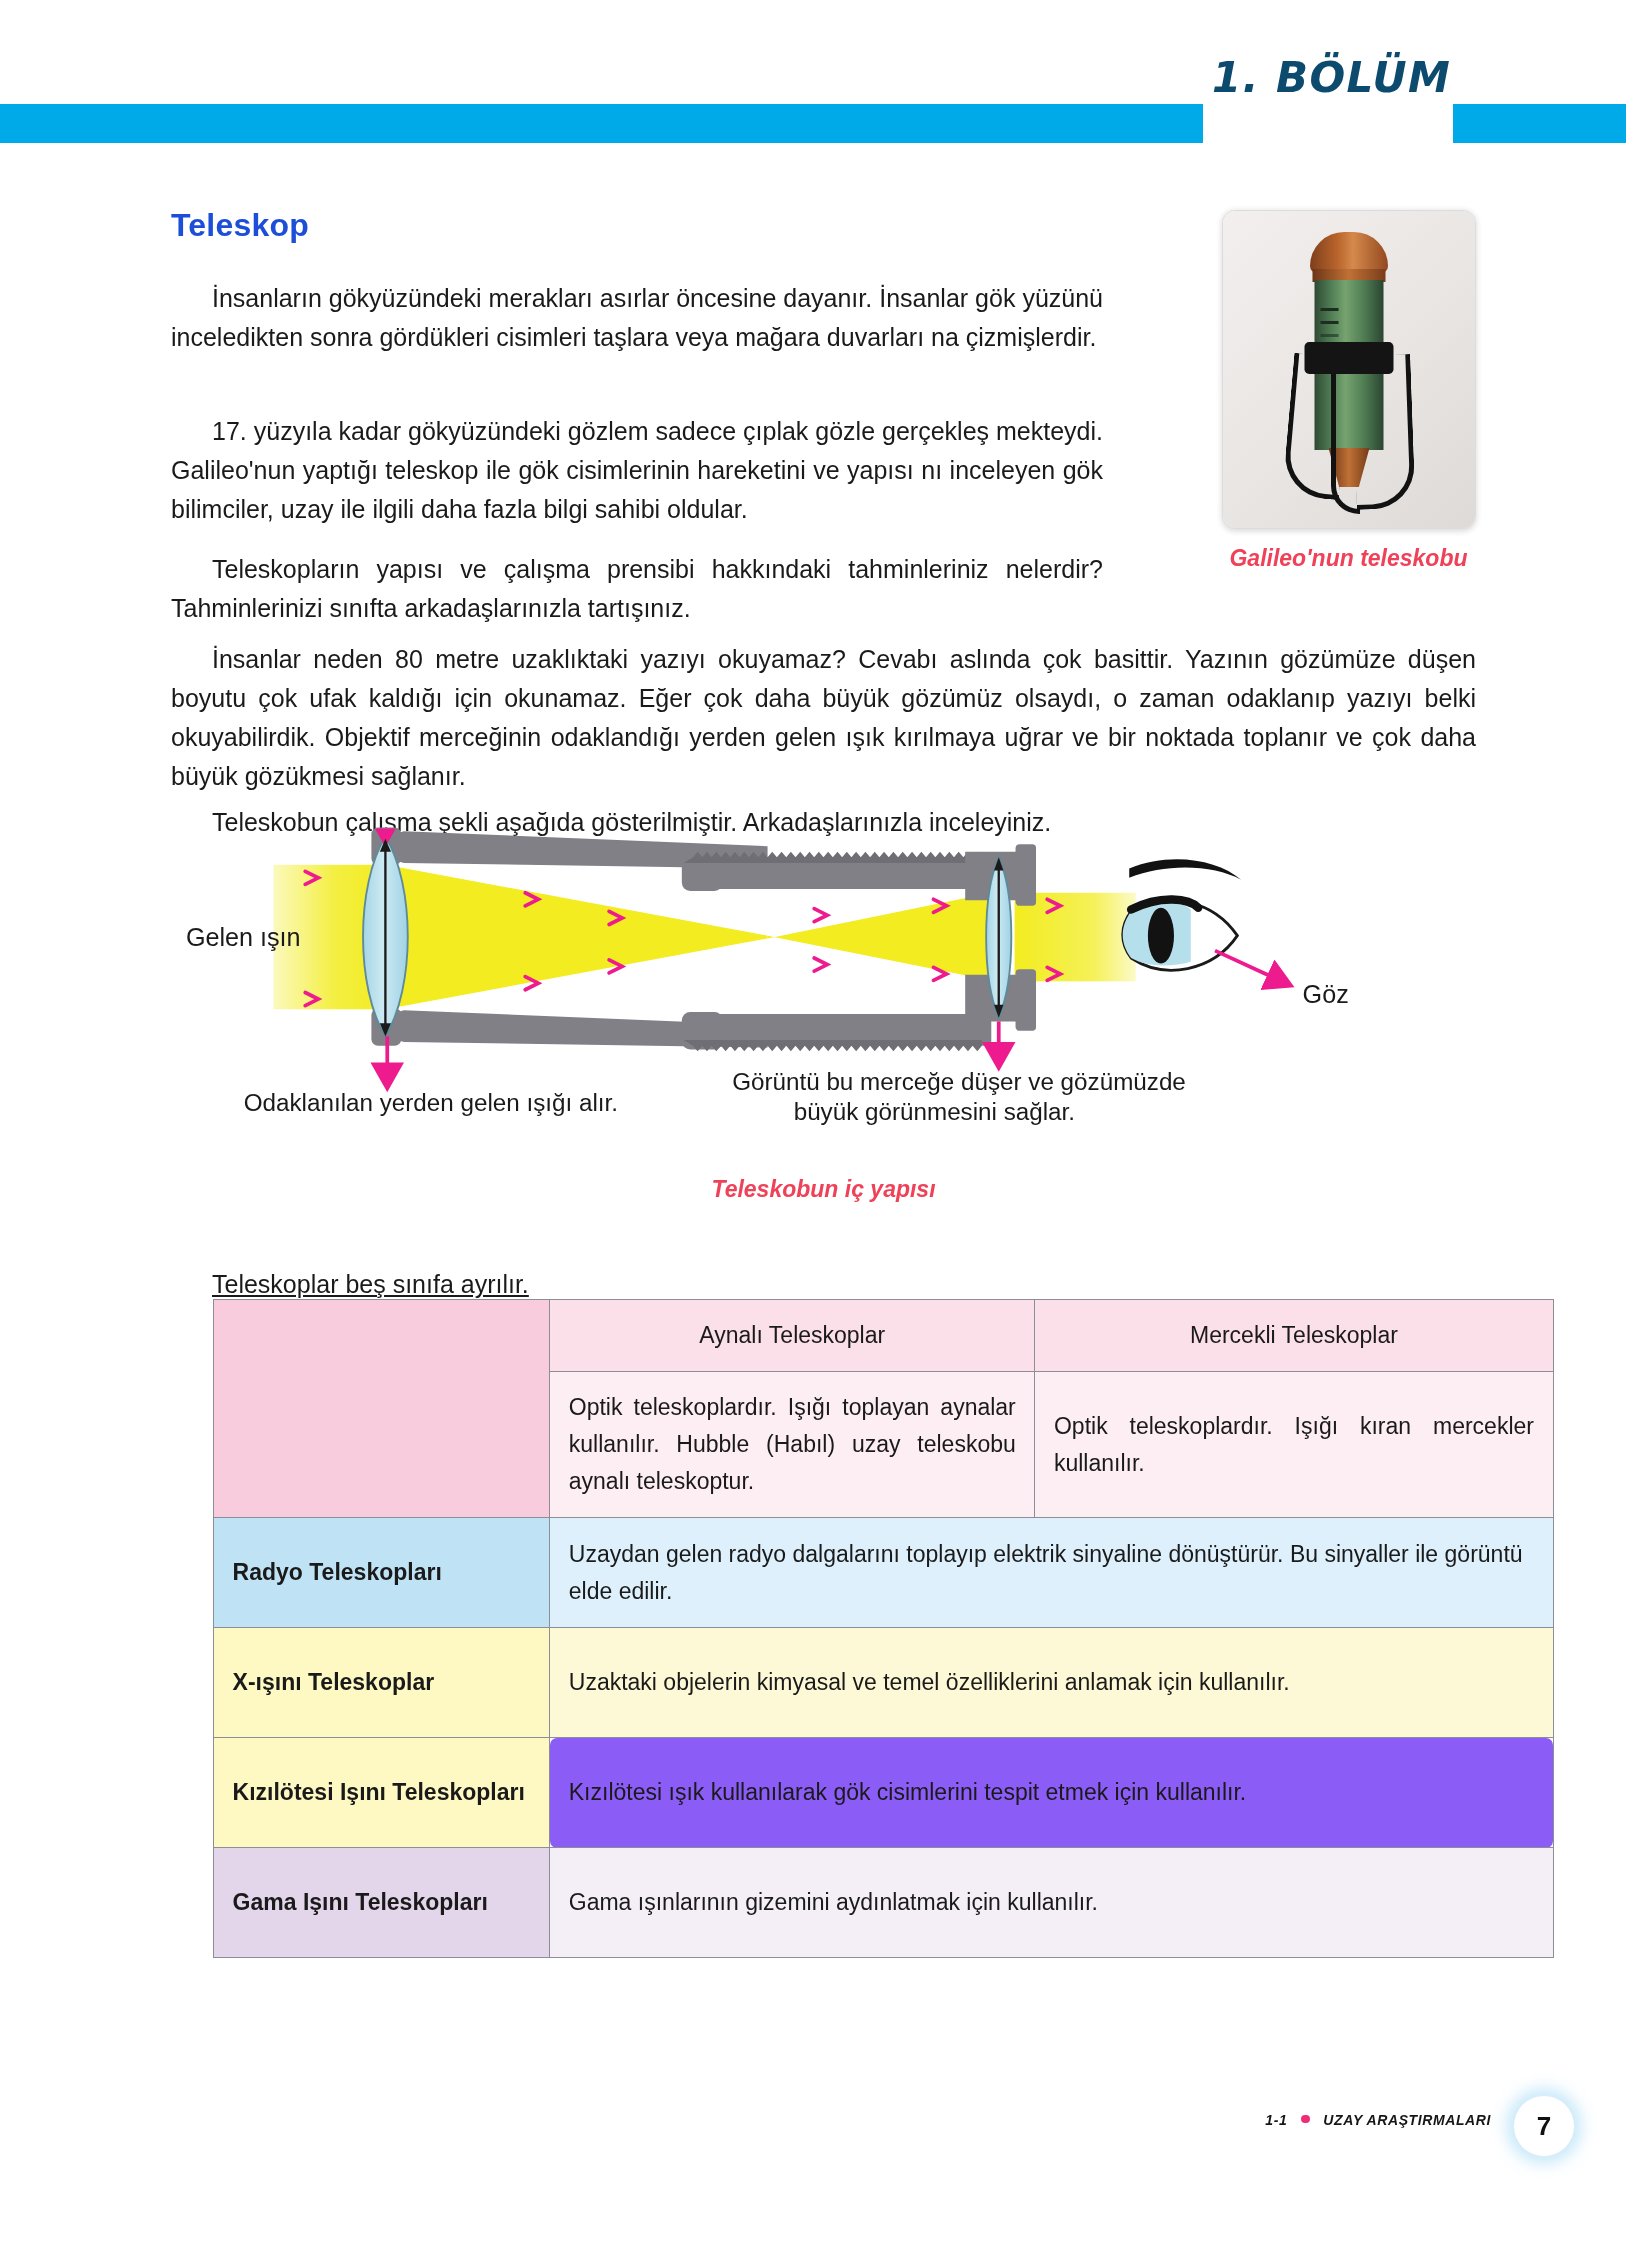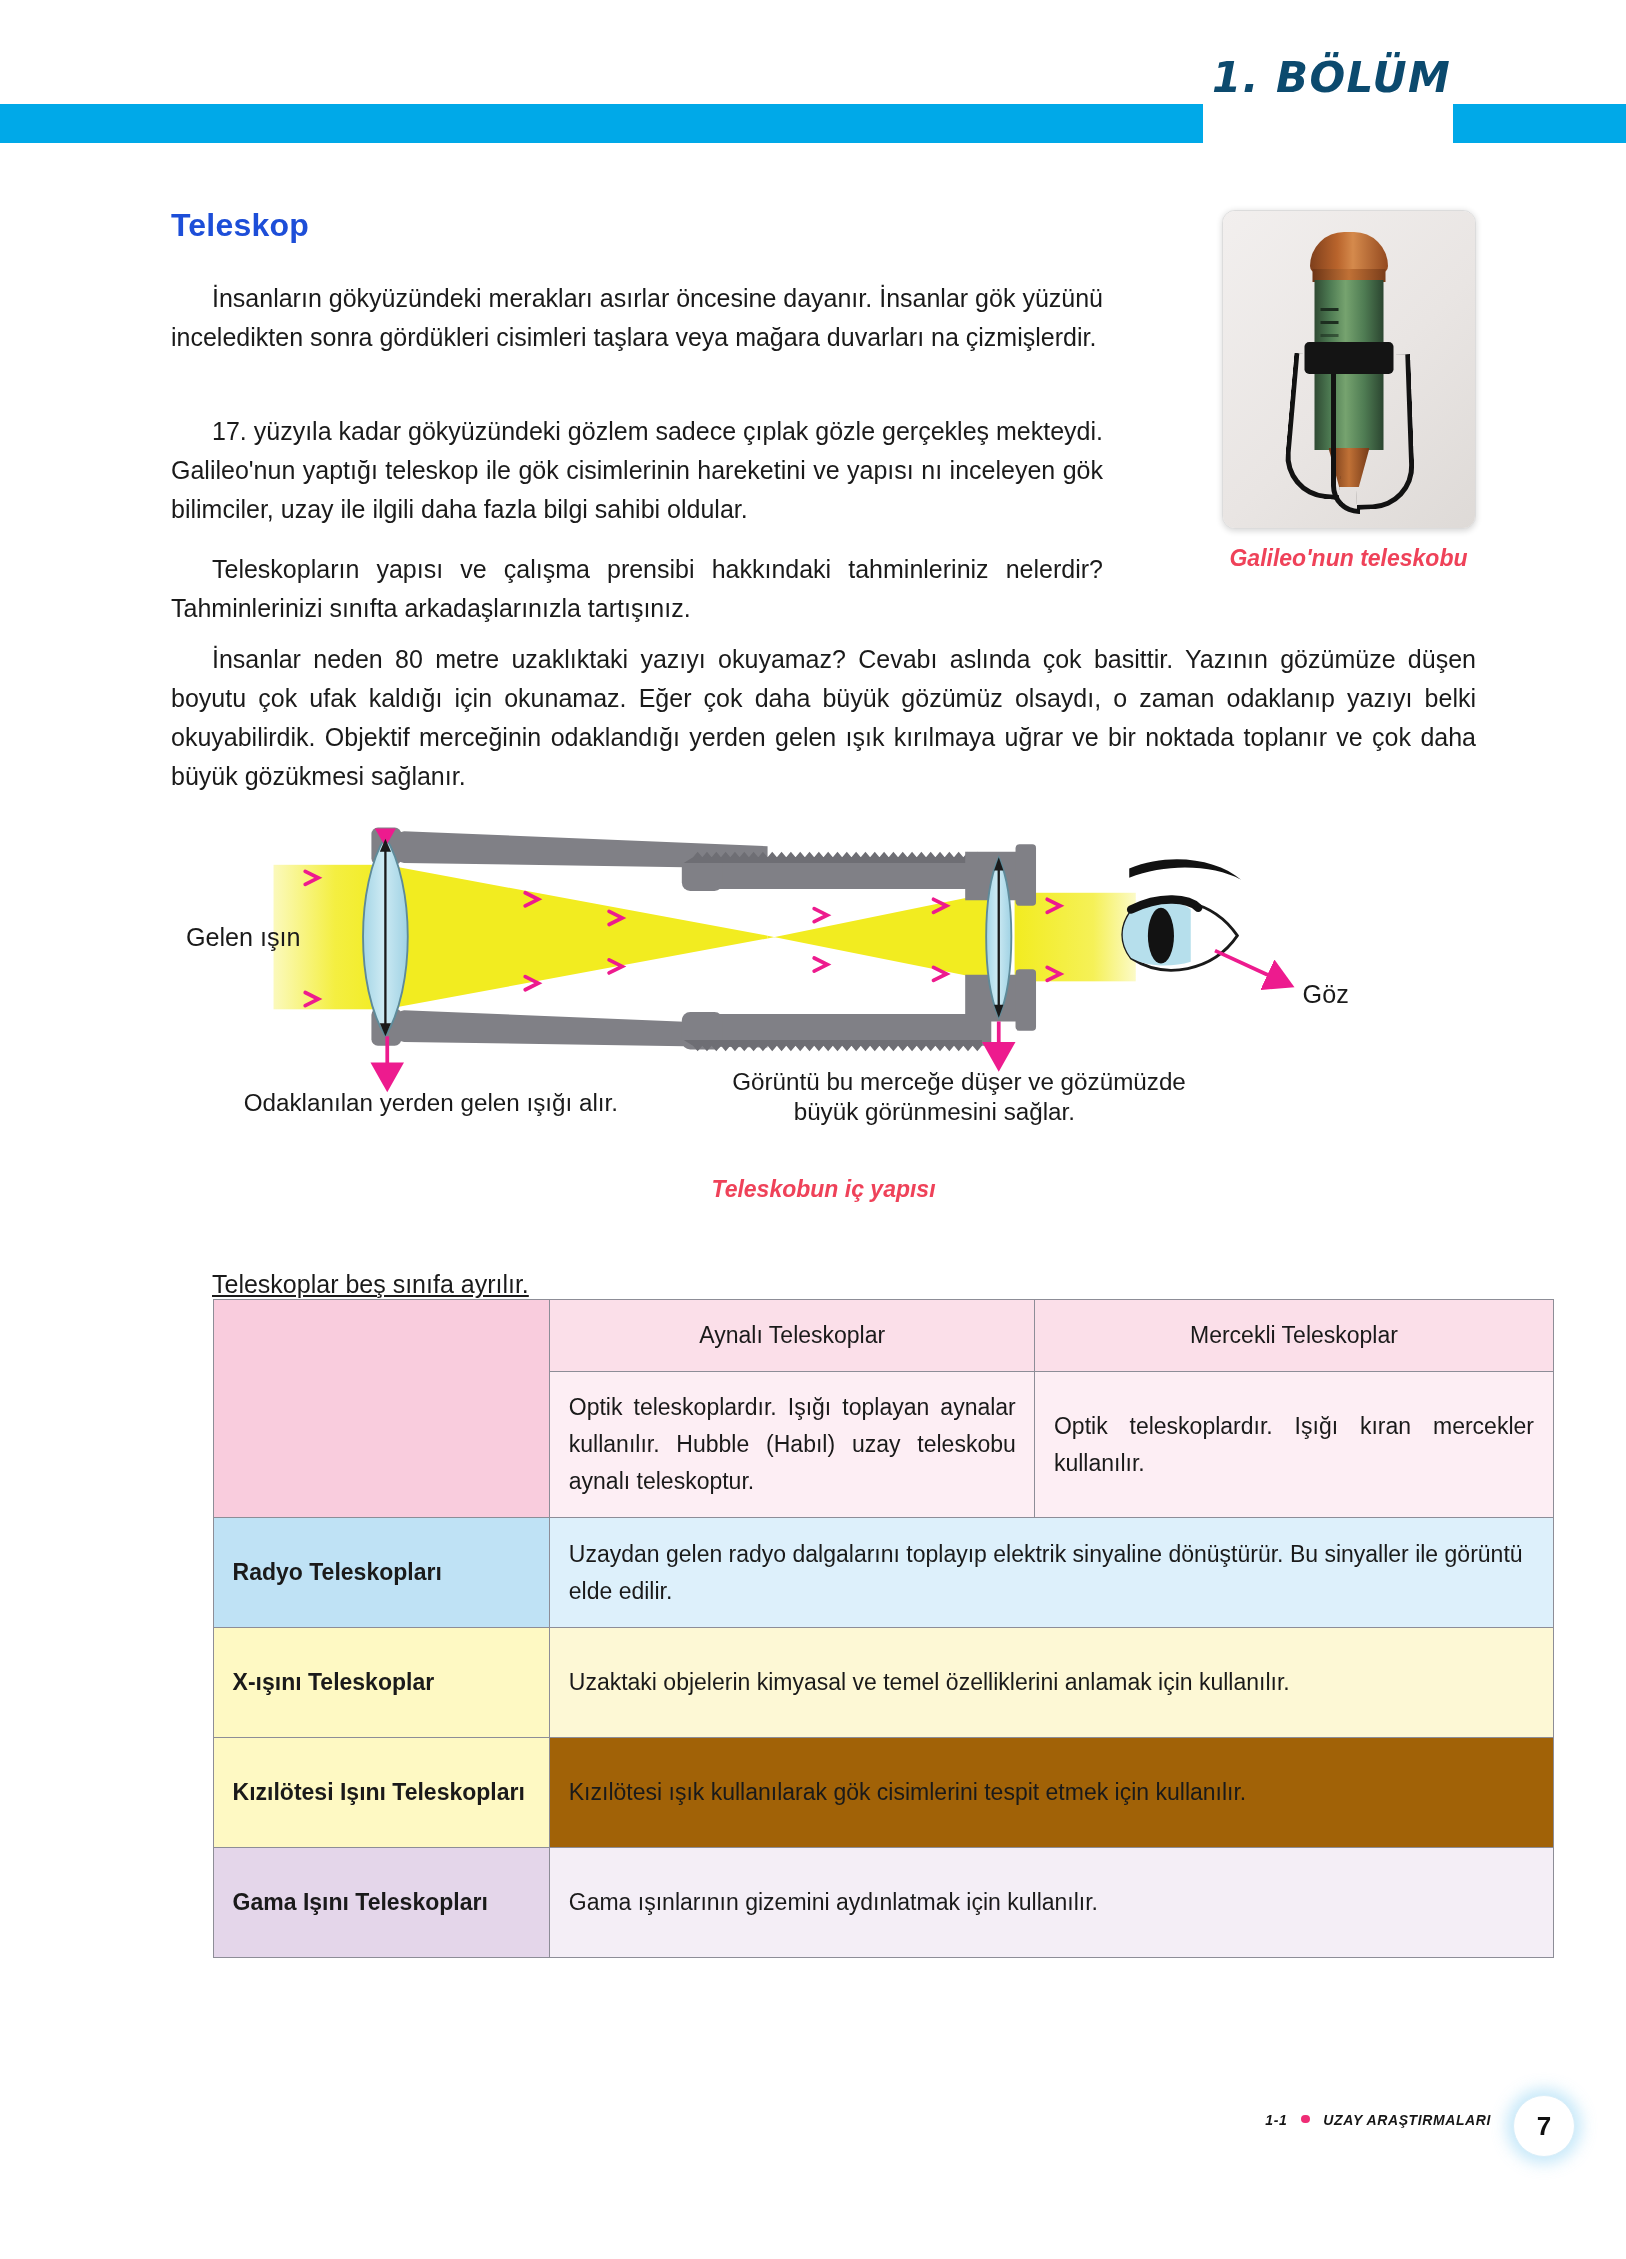--- a/index.html
+++ b/index.html
@@ -203,21 +203,21 @@
 
   .hdr-blank  { background: #f9ccdd; }
   .hdr-cell   { background: #fbdfe9; text-align: center; }
   .body-pink  { background: #fdeef4; text-align: justify; }
 
   .lbl-blue   { background: #bfe2f5; }
   .txt-blue   { background: #ddf0fb; margin-left: 7px; }
   .lbl-yellow { background: #fef9c3; }
   .txt-yellow { background: #fdf8d5; }
   .lbl-green  { background: #fef9c3; }
-  .txt-green  { background: #a16207; }
+  .txt-green  { background: #8b5cf6; border-radius: 7px; }
   .lbl-purple { background: #e4d6ea; }
   .txt-purple { background: #f4eef6; }
 
   .tall { height: 110px; }
 
   
   .footer {
     position: absolute;
     left: 0; top: 2099px;
     width: 1627px; height: 75px;
@@ -266,20 +266,21 @@
 </div>
 
 <div class="page-body">
 
   <div class="section-title">Teleskop</div>
 
   <p class="col-text p1 indent">İnsanların gökyüzündeki merakları asırlar öncesine dayanır. İnsanlar gök yüzünü inceledikten sonra gördükleri cisimleri taşlara veya mağara duvarları na çizmişlerdir.</p>
   <p class="col-text p2 indent">17.  yüzyıla kadar gökyüzündeki gözlem sadece çıplak gözle gerçekleş mekteydi. Galileo'nun yaptığı teleskop ile gök cisimlerinin hareketini ve yapısı nı inceleyen gök bilimciler, uzay ile ilgili daha fazla bilgi sahibi oldular.</p>
   <p class="col-text p3 indent">Teleskopların yapısı ve çalışma prensibi hakkındaki tahminleriniz nelerdir? Tahminlerinizi sınıfta arkadaşlarınızla tartışınız.</p>
   <p class="col-text p4 indent">İnsanlar neden 80 metre uzaklıktaki yazıyı okuyamaz? Cevabı aslında çok basittir. Yazının gözümüze düşen boyutu çok ufak kaldığı için okunamaz. Eğer çok daha büyük gözümüz olsaydı, o zaman odaklanıp yazıyı belki okuyabilirdik. Objektif merceğinin odaklandığı yerden gelen ışık kırılmaya uğrar ve bir noktada toplanır ve çok daha büyük gözükmesi sağlanır.</p>
+  <p class="col-text p5 indent">Teleskobun çalışma şekli aşağıda gösterilmiştir. Arkadaşlarınızla inceleyiniz.</p>
   <p class="col-text p6 indent">Teleskoplar beş sınıfa ayrılır.</p>
 
   <div class="photo-frame">
     <div class="photo-inner">
       <div class="tel-cap"></div>
       <div class="tel-collar"></div>
       <div class="tel-body"></div>
       <div class="tel-nose"></div>
       <div class="leg leg-a"></div>
       <div class="leg leg-b"></div>

